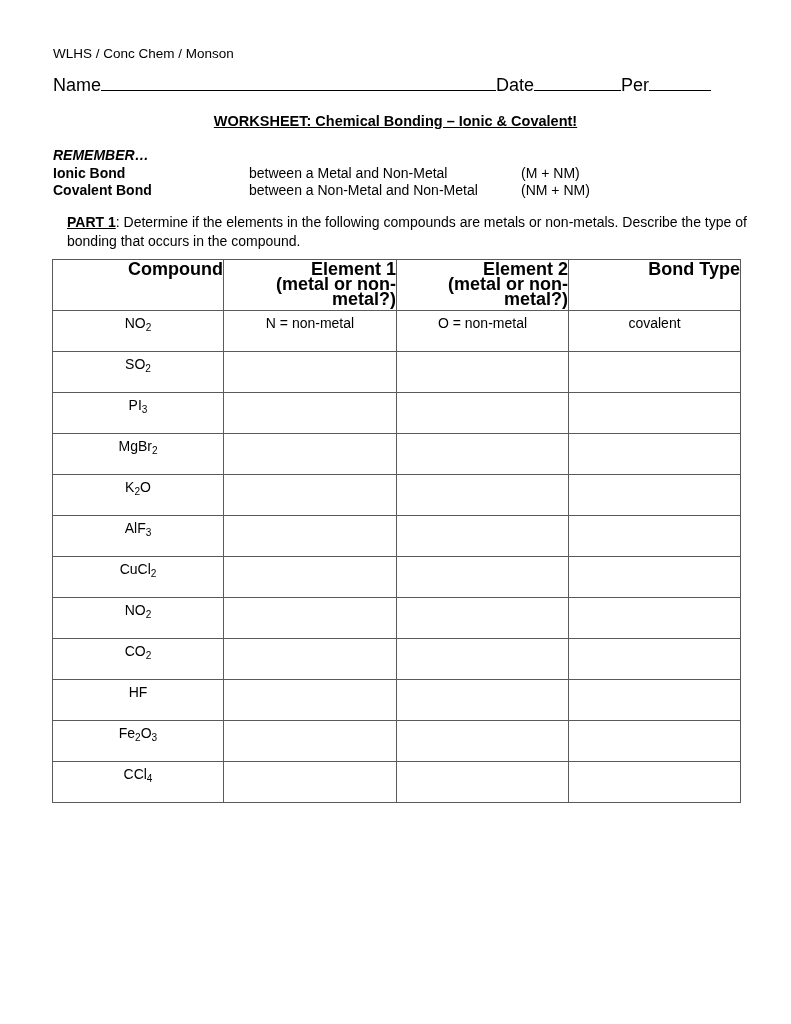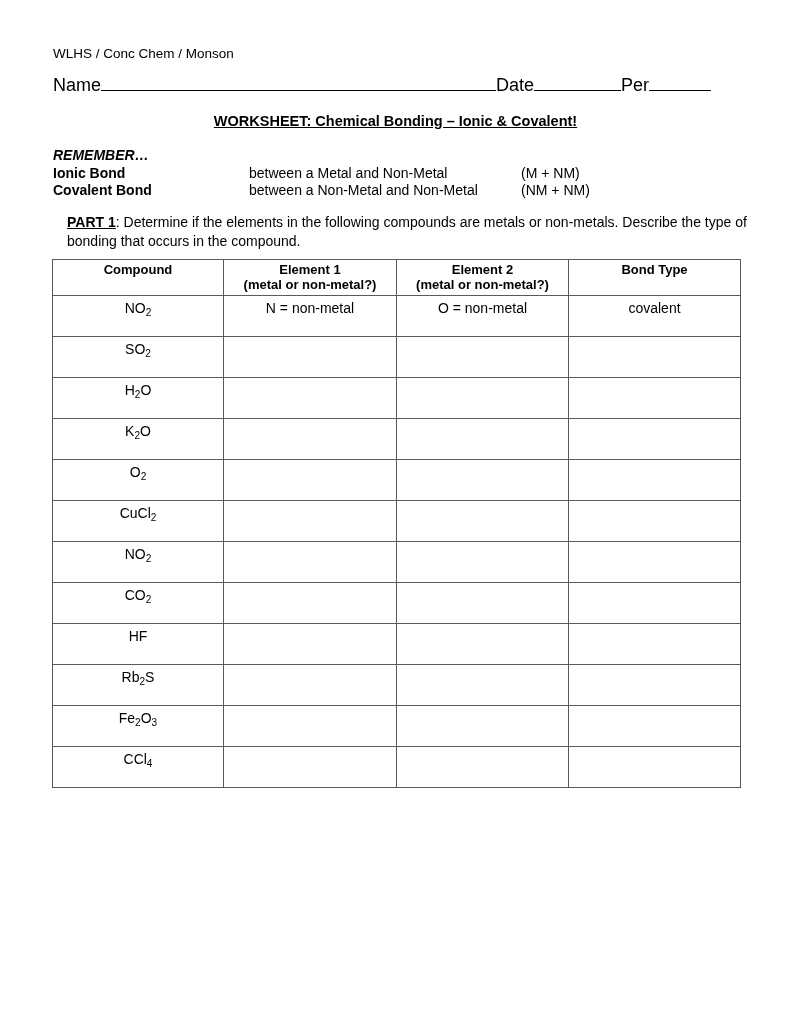--- a/index.html
+++ b/index.html
@@ -125,26 +125,27 @@
   }
   table.wsheet td, table.wsheet th {
     border: 1px solid #5a5a5a;
     padding: 0;
     text-align: center;
     vertical-align: top;
     font-weight: normal;
   }
   table.wsheet thead th {
     font-weight: bold;
-    font-size: 13px;
+    font-size: 18px;
     line-height: 15px;
     padding-top: 2px;
     padding-bottom: 3px;
     height: 28px;
     vertical-align: top;
+    text-align: right;
   }
   table.wsheet tbody td {
     height: 36px;
     padding-top: 4px;
     vertical-align: top;
   }
   col.c-compound { width: 171px; }
   col.c-el1      { width: 173px; }
   col.c-el2      { width: 172px; }
   col.c-bond     { width: 172px; }
@@ -207,33 +208,39 @@
           <td>O = non-metal</td>
           <td>covalent</td>
         </tr>
         <tr>
           <td><span class="formula">SO<sub>2</sub></span></td>
           <td></td>
           <td></td>
           <td></td>
         </tr>
         <tr>
-          <td><span class="formula">H<sub>2</sub>O</span></td>
+          <td><span class="formula">PI<sub>3</sub></span></td>
+          <td></td>
+          <td></td>
+          <td></td>
+        </tr>
+        <tr>
+          <td><span class="formula">MgBr<sub>2</sub></span></td>
           <td></td>
           <td></td>
           <td></td>
         </tr>
         <tr>
           <td><span class="formula">K<sub>2</sub>O</span></td>
           <td></td>
           <td></td>
           <td></td>
         </tr>
         <tr>
-          <td><span class="formula">O<sub>2</sub></span></td>
+          <td><span class="formula">AlF<sub>3</sub></span></td>
           <td></td>
           <td></td>
           <td></td>
         </tr>
         <tr>
           <td><span class="formula">CuCl<sub>2</sub></span></td>
           <td></td>
           <td></td>
           <td></td>
         </tr>
@@ -244,26 +251,20 @@
           <td></td>
         </tr>
         <tr>
           <td><span class="formula">CO<sub>2</sub></span></td>
           <td></td>
           <td></td>
           <td></td>
         </tr>
         <tr>
           <td><span class="formula">HF</span></td>
-          <td></td>
-          <td></td>
-          <td></td>
-        </tr>
-        <tr>
-          <td><span class="formula">Rb<sub>2</sub>S</span></td>
           <td></td>
           <td></td>
           <td></td>
         </tr>
         <tr>
           <td><span class="formula">Fe<sub>2</sub>O<sub>3</sub></span></td>
           <td></td>
           <td></td>
           <td></td>
         </tr>

